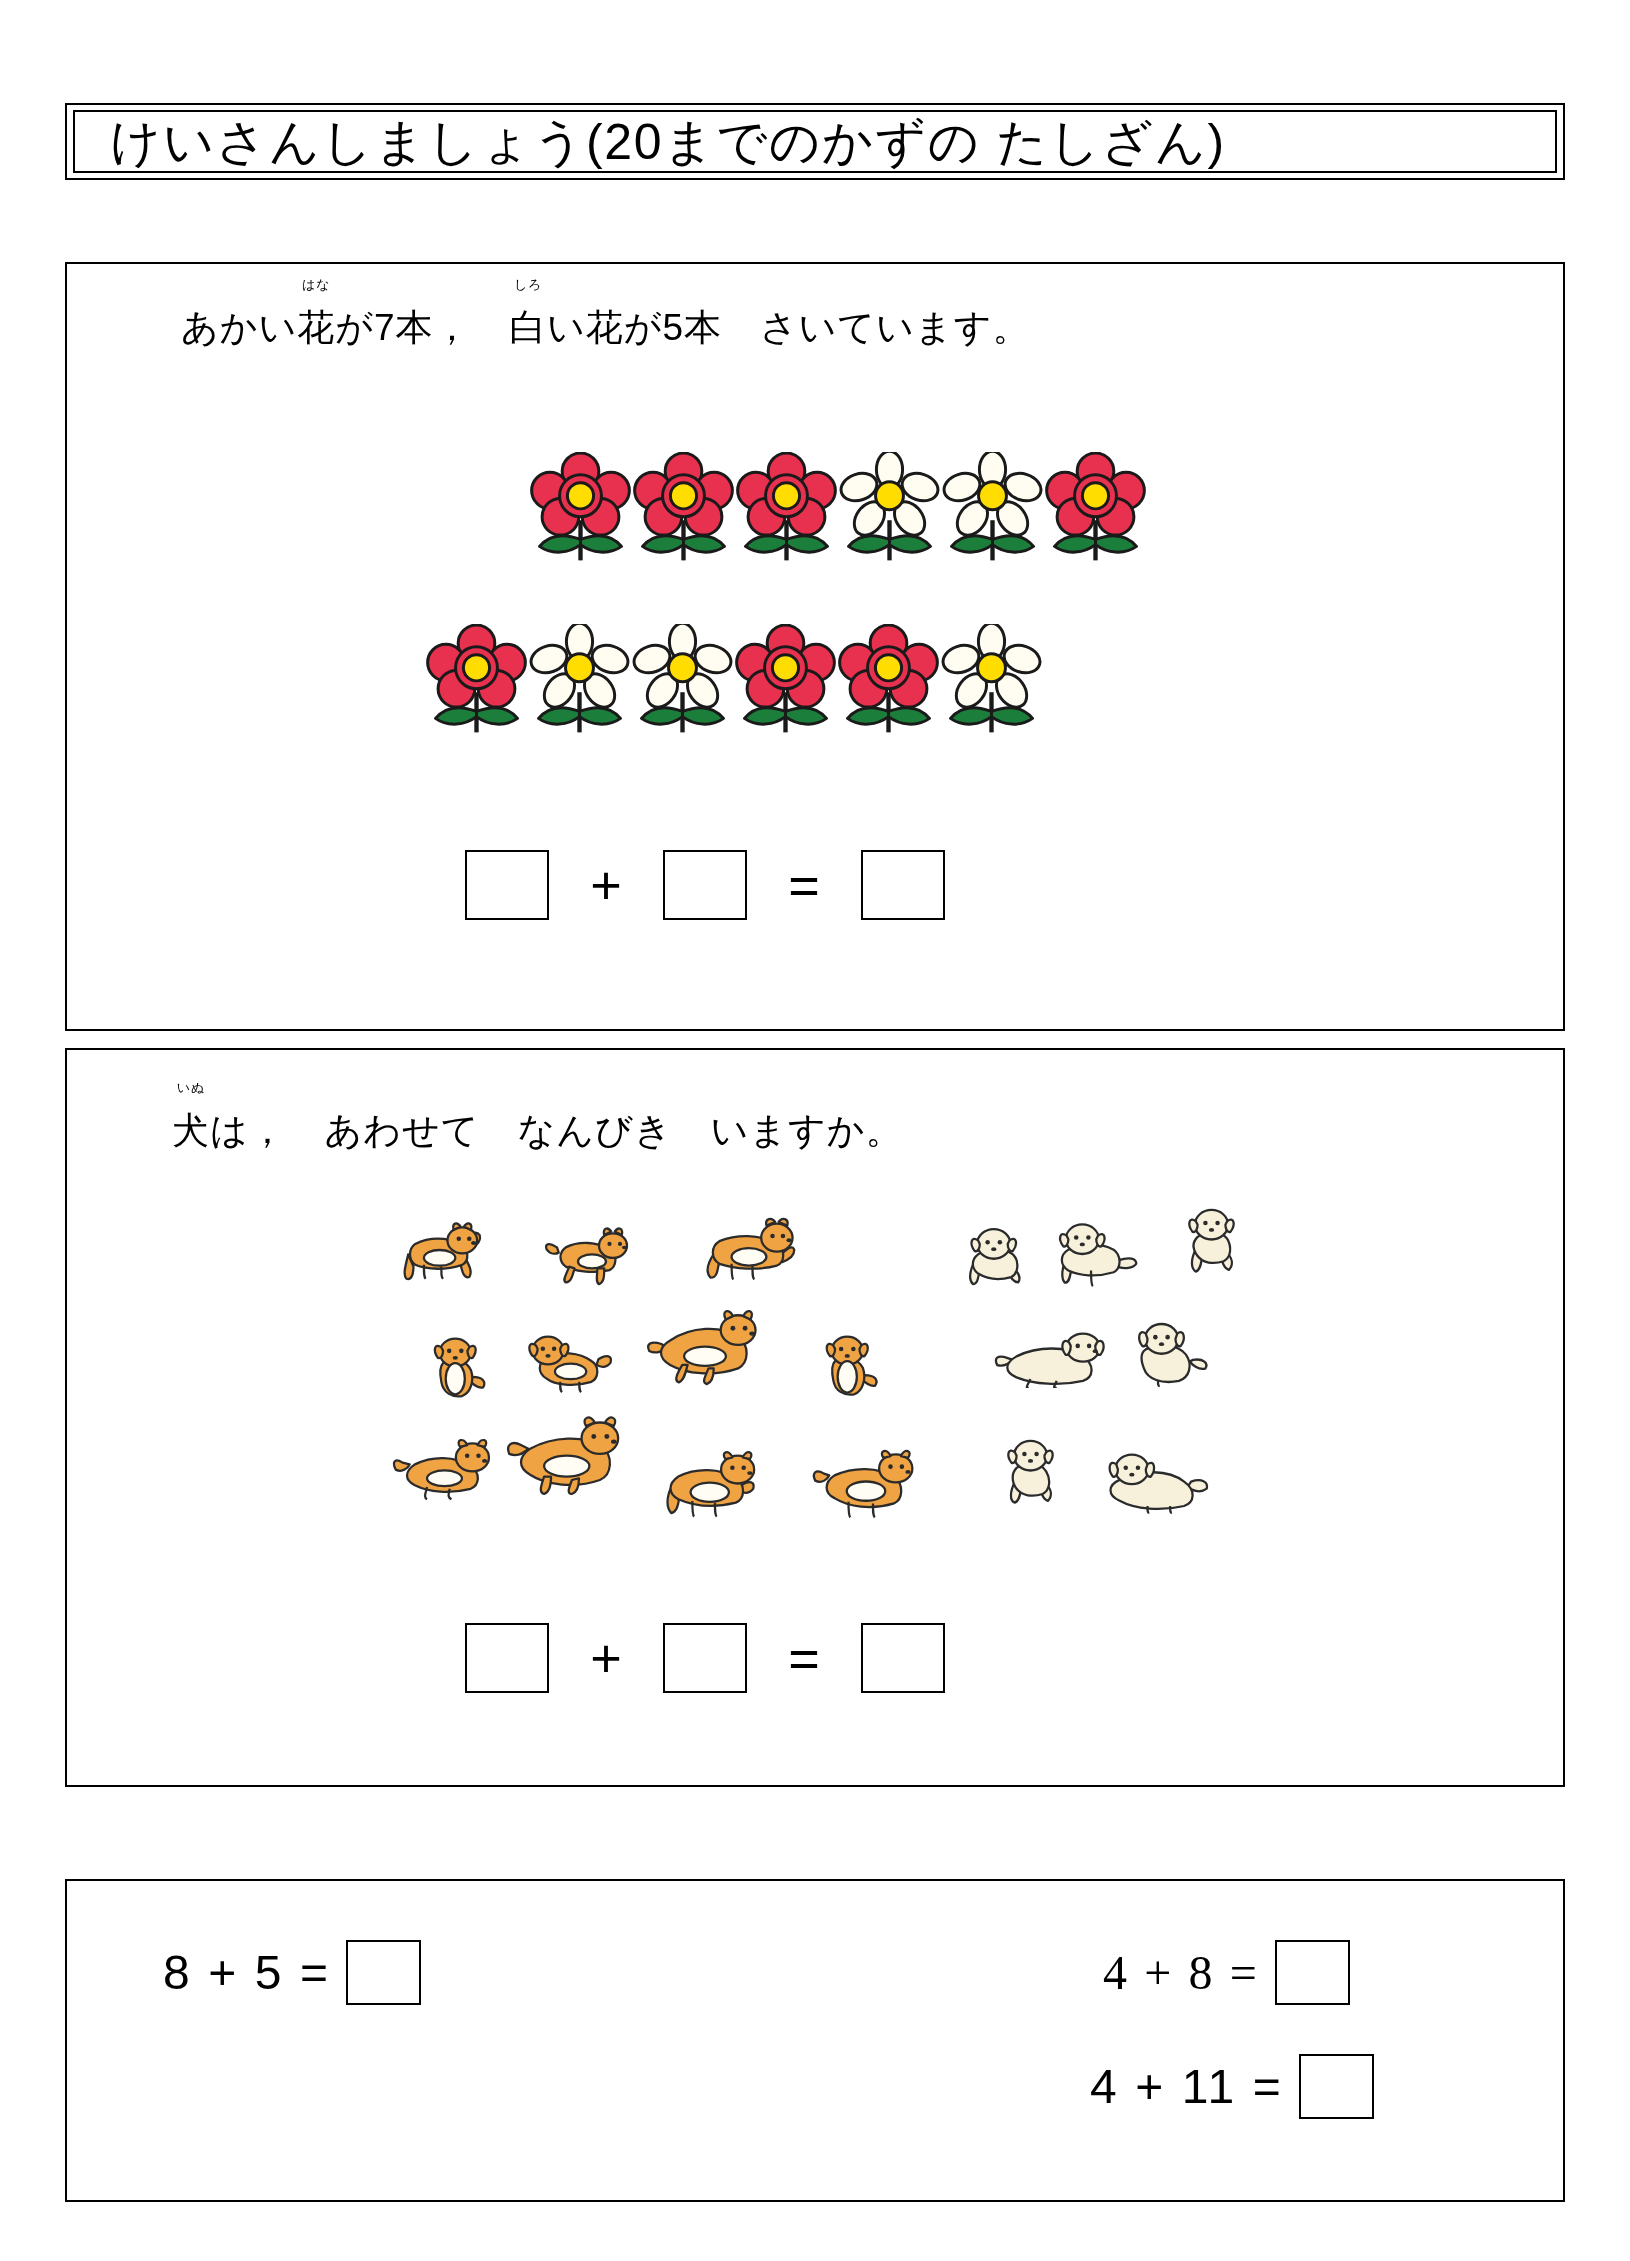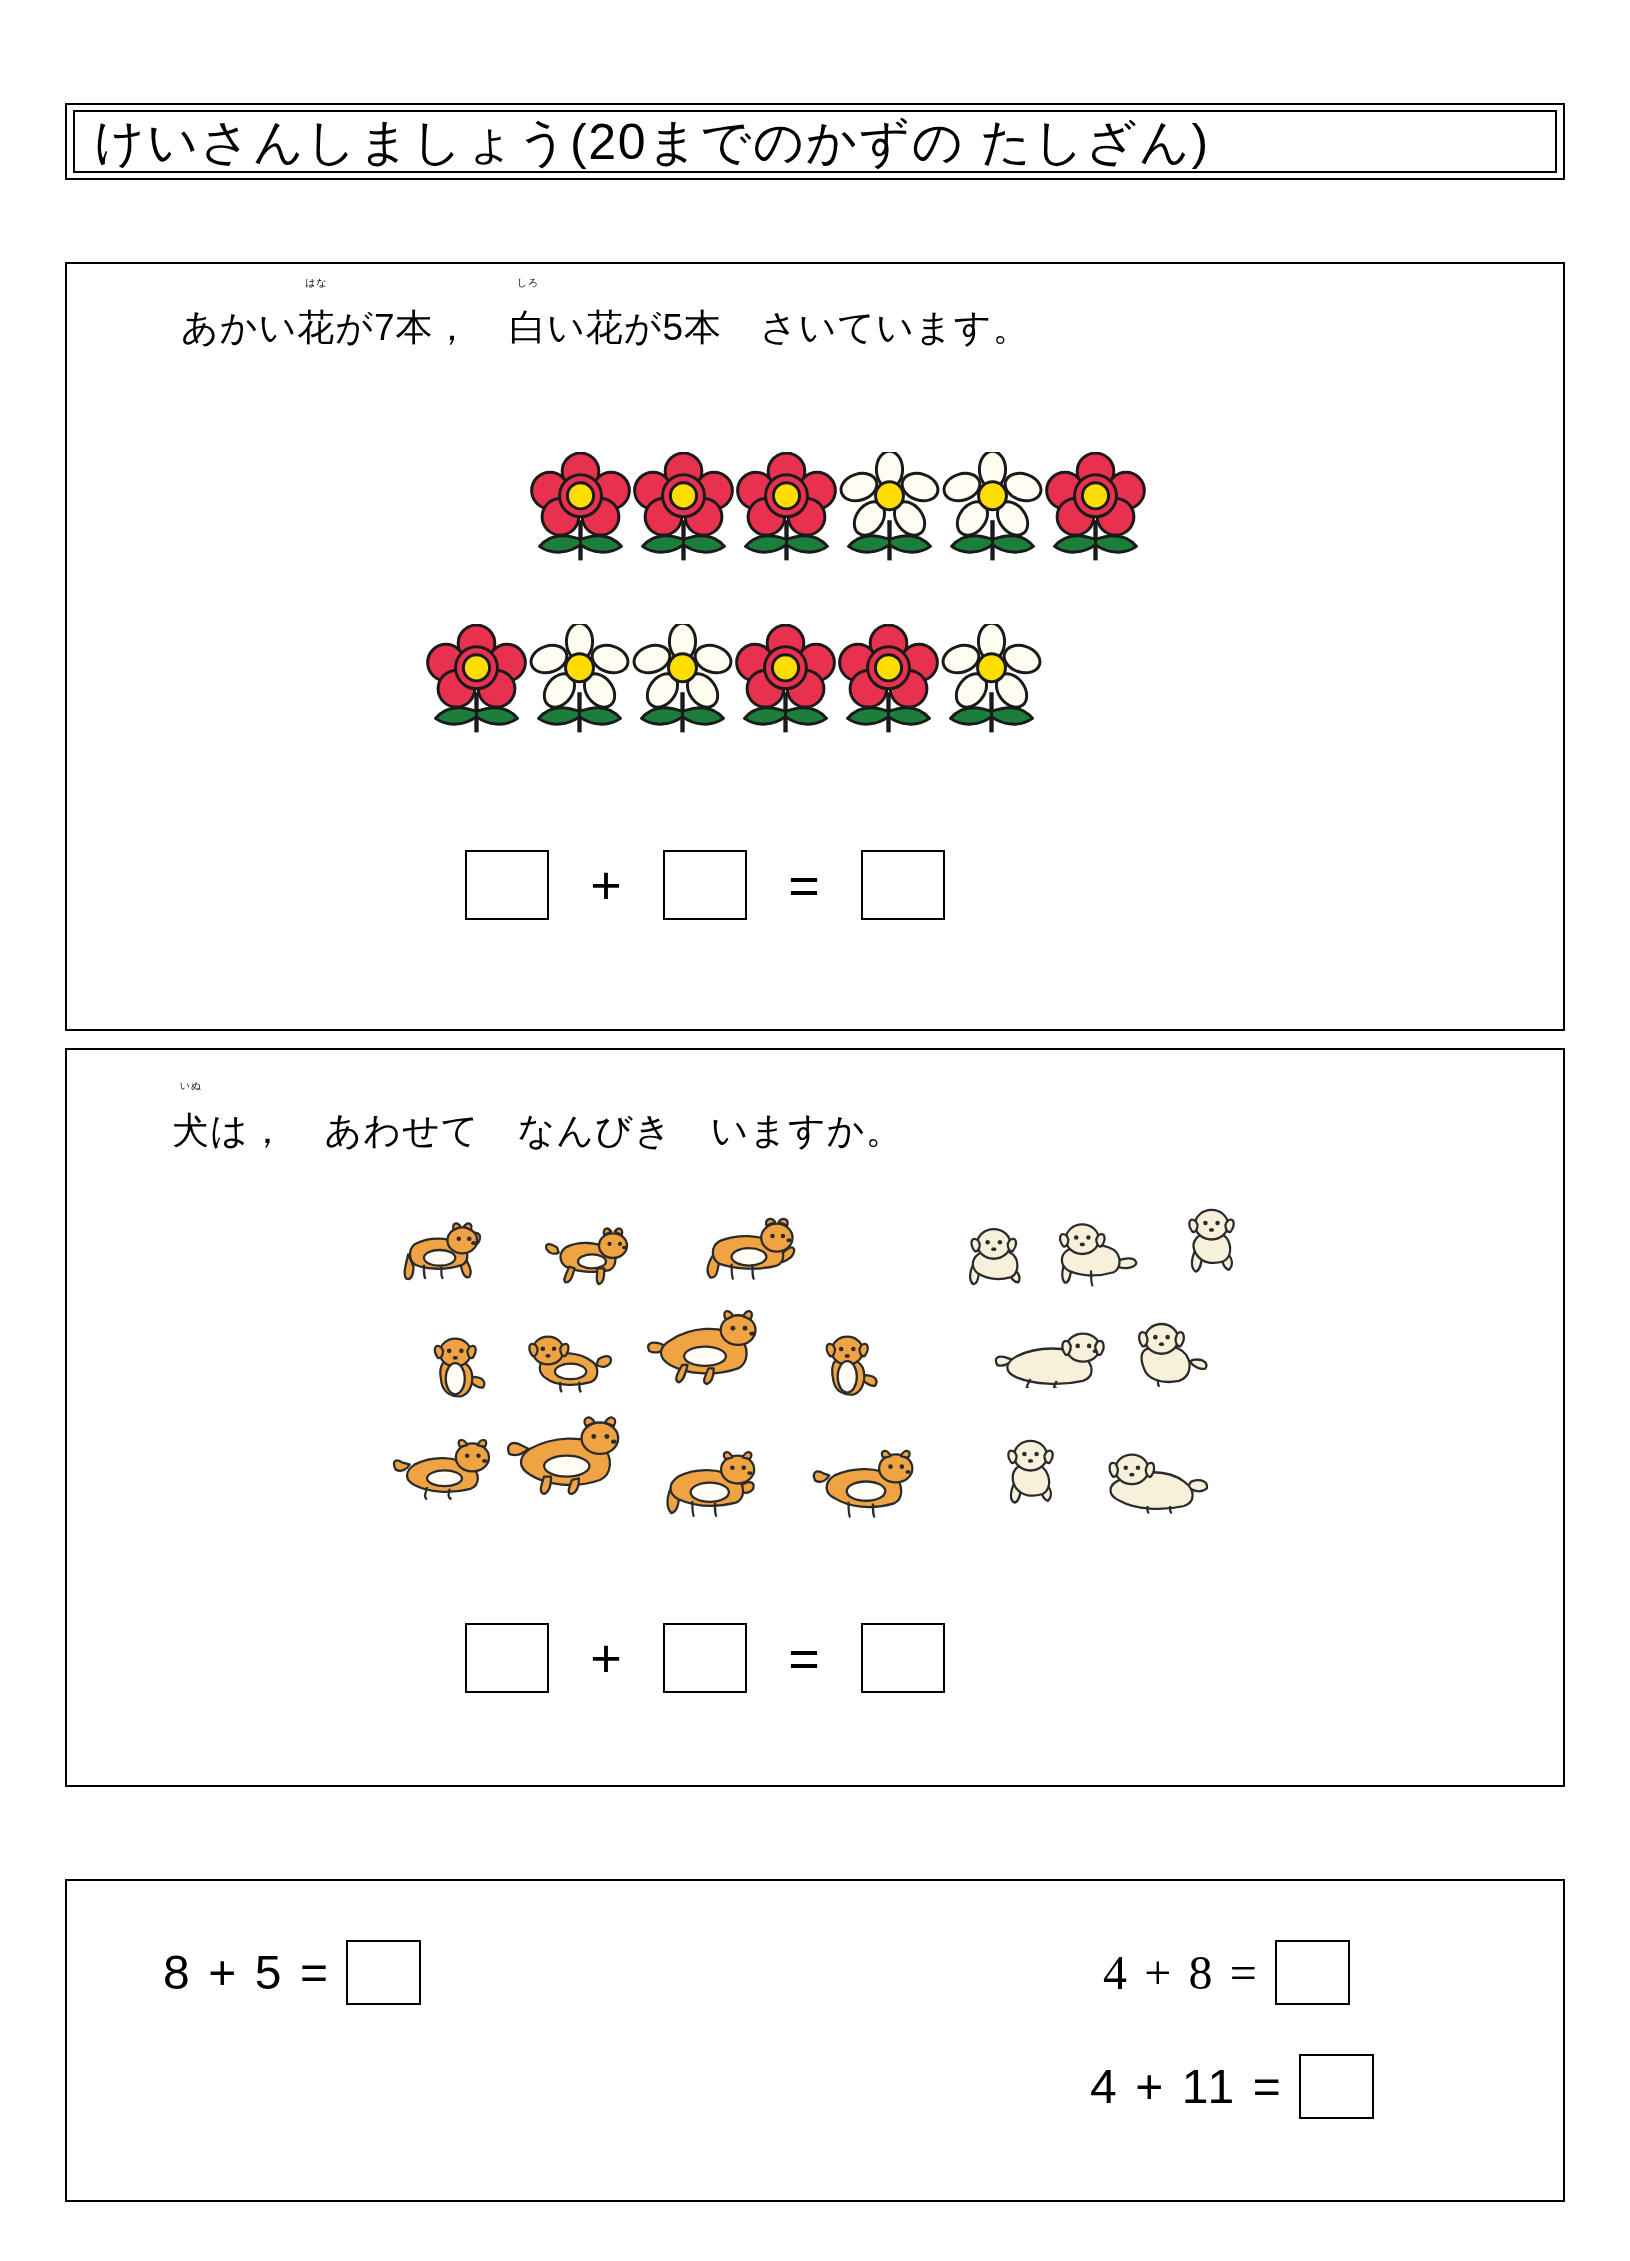--- a/index.html
+++ b/index.html
@@ -43,20 +43,21 @@
     display: flex;
     align-items: center;
     padding-left: 19px;
   }
   .title-text {
     font-size: 50px;
     letter-spacing: 1.7px;
     white-space: nowrap;
     line-height: 1;
     font-weight: 400;
+    margin-left: 16px;
   }
 
   
   .frame {
     position: absolute;
     border: 2.6px solid #000;
     box-sizing: border-box;
   }
   #frame1 { left: 65px; top: 262px;  width: 1500px; height: 769px; }
   #frame2 { left: 65px; top: 1048px; width: 1500px; height: 739px; }
@@ -71,21 +72,21 @@
   }
   .ruby-wrap {
     position: relative;
     display: inline-block;
   }
   .ruby {
     position: absolute;
     top: -23px;
     left: 50%;
     transform: translateX(-50%);
-    font-size: 10px;
+    font-size: 13px;
     line-height: 1;
     white-space: nowrap;
     text-align: center;
   }
 
   
   .eq-row {
     position: absolute;
     display: flex;
     align-items: center;

